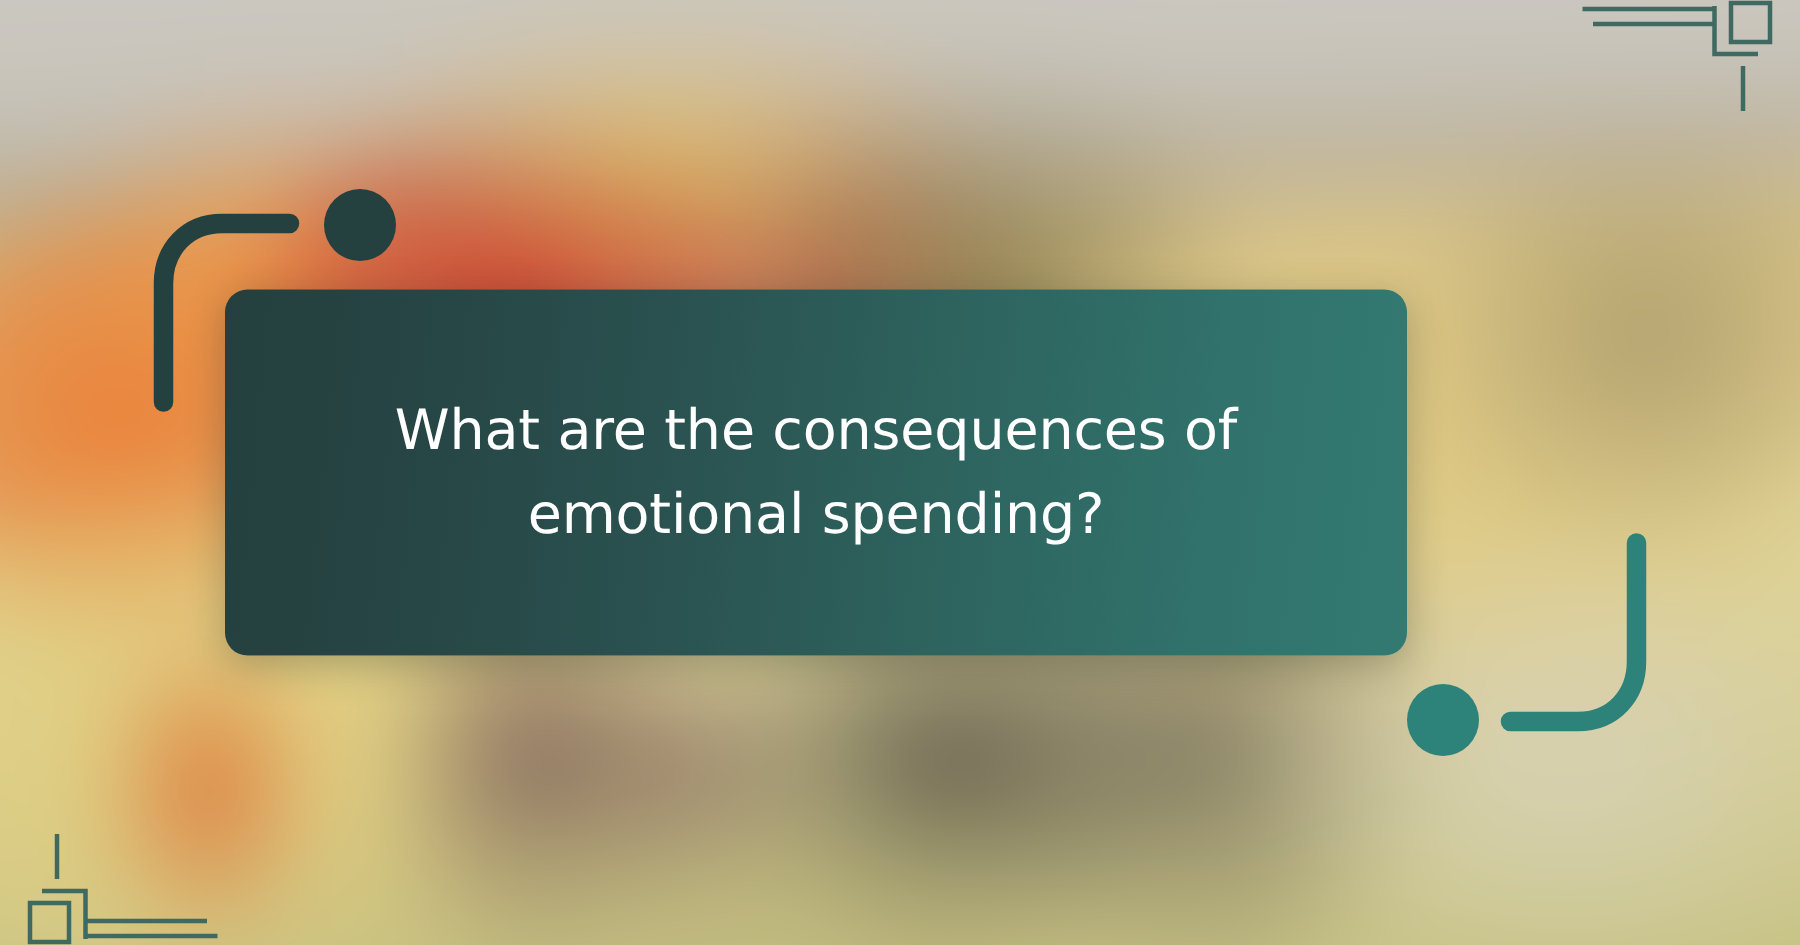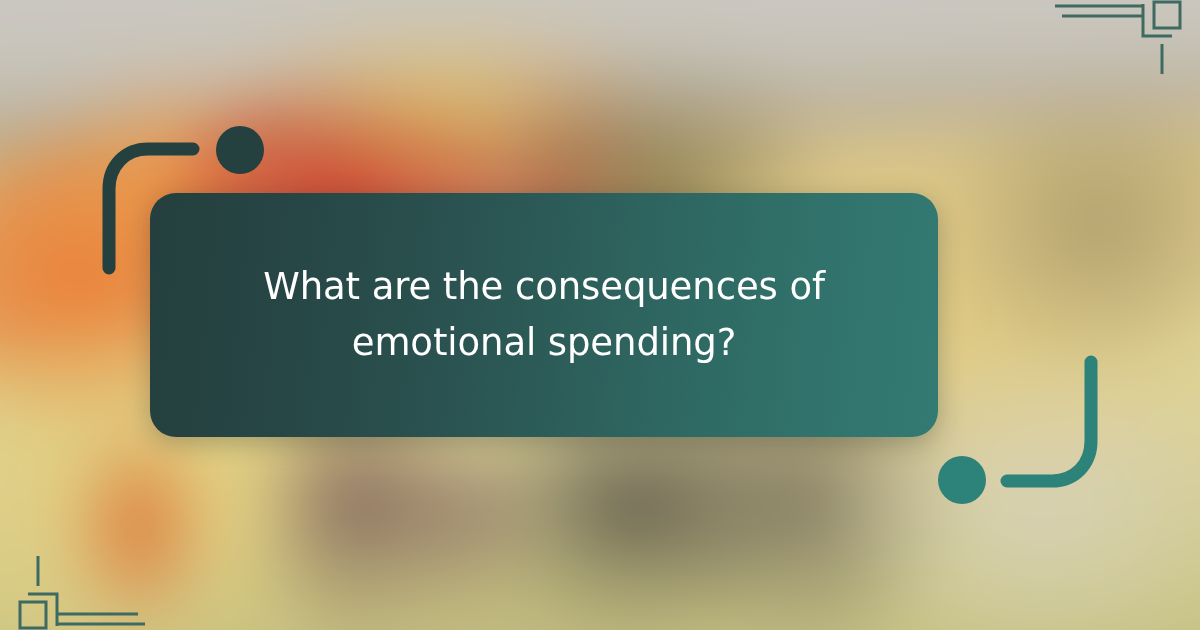--- a/index.html
+++ b/index.html
@@ -167,21 +167,21 @@
     background: #2d8279;
   }
 
   
   .quote-card {
     position: absolute;
     left: 150px;
     top: 193px;
     width: 788px;
     height: 244px;
-    border-radius: 26px;
+    border-radius: 15px;
     background: linear-gradient(96deg, #243f3e 0%, #264544 16%, #2a5250 38%, #2e645f 62%, #31736c 84%, #337a72 100%);
     box-shadow: 0 6px 26px rgba(20,35,34,0.28);
     display: flex;
     align-items: center;
     justify-content: center;
     box-sizing: border-box;
     padding: 28px 66px;
   }
   .quote-text {
     margin: 0;

